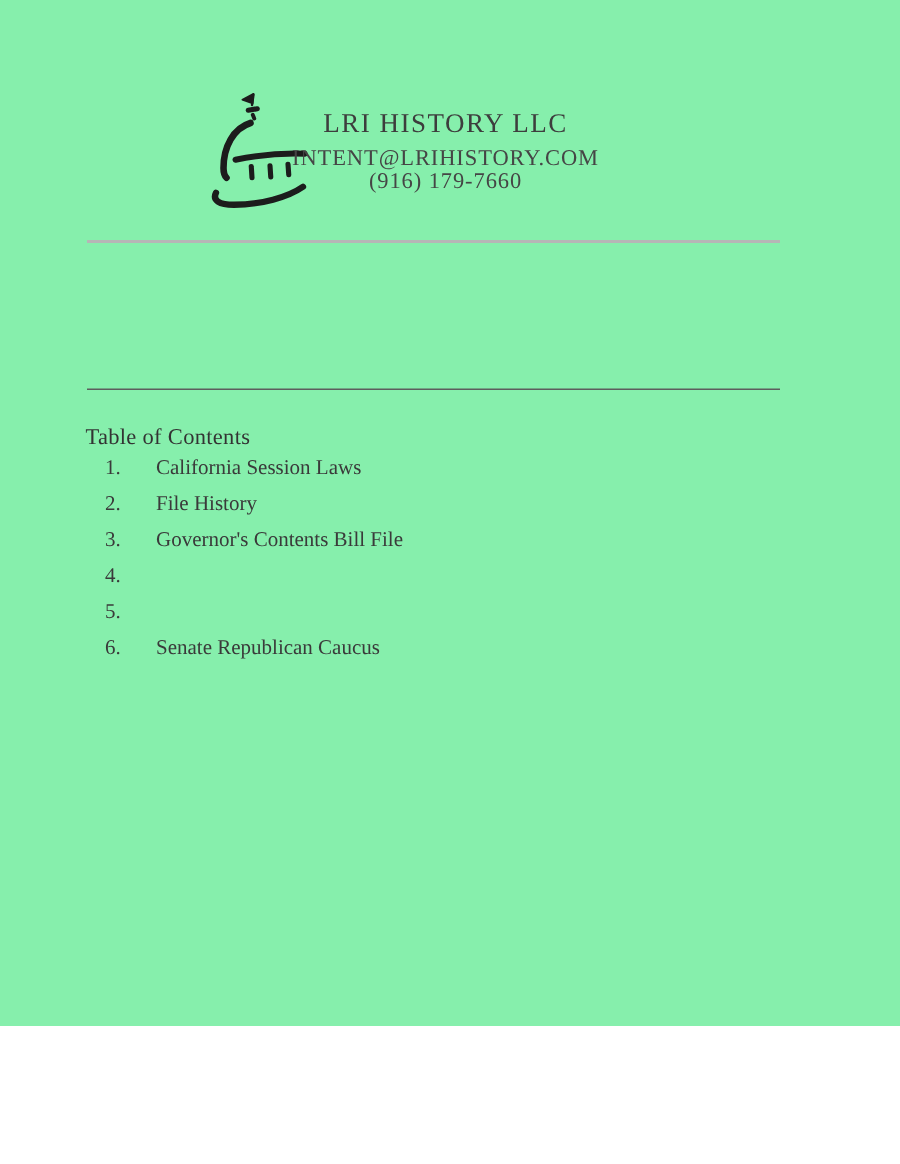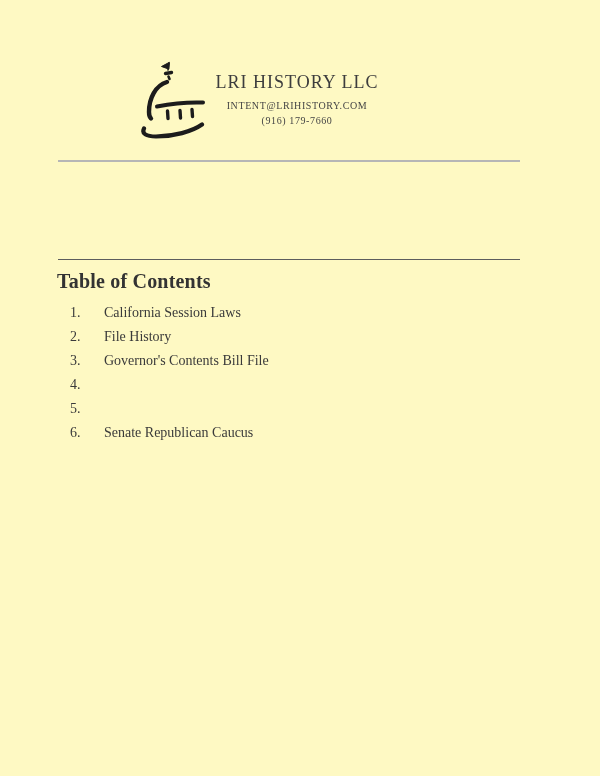--- a/index.html
+++ b/index.html
@@ -1,20 +1,20 @@
 <!DOCTYPE html>
 <html><head>
 <meta charset="utf-8">
 <style>
   html, body { margin: 0; padding: 0; background: #ffffff; }
   .page {
     position: relative;
     width: 600px;
-    height: 776px;
-    background: #fef9c3;
+    height: 684px;
+    background: #86efac;
     font-family: "Liberation Serif", serif;
     color: #3b3b3b;
     overflow: hidden;
   }
 
   
   .logo {
     position: absolute;
     left: 140px;
     top: 61px;
@@ -29,21 +29,21 @@
     text-align: center;
   }
   .company {
     font-size: 18px;
     letter-spacing: 1px;
     color: #3d3d3d;
     line-height: 23px;
     margin-bottom: 5px;
   }
   .contact-line {
-    font-size: 10px;
+    font-size: 15px;
     letter-spacing: 0.6px;
     color: #454545;
     line-height: 14.5px;
   }
 
   
   .rule { position: absolute; left: 58px; width: 462px; }
   .rule-light { top: 160px; height: 2px; background: #b6b6b6; }
   .rule-dark  { top: 259px; height: 1px; background: #5d5d5d; }
 
@@ -58,23 +58,23 @@
     font-size: 14px;
     letter-spacing: 0.4px;
     color: #424242;
   }
   .ref-line { line-height: 23px; white-space: pre; }
 
   
   .toc-title {
     position: absolute;
     left: 57px;
-    top: 270px;
-    font-weight: bold;
-    font-size: 20px;
+    top: 284px;
+    font-weight: normal;
+    font-size: 15px;
     letter-spacing: 0.2px;
     color: #333333;
   }
   .toc-list {
     position: absolute;
     left: 70px;
     top: 305px;
     width: 420px;
   }
   .toc-item {

